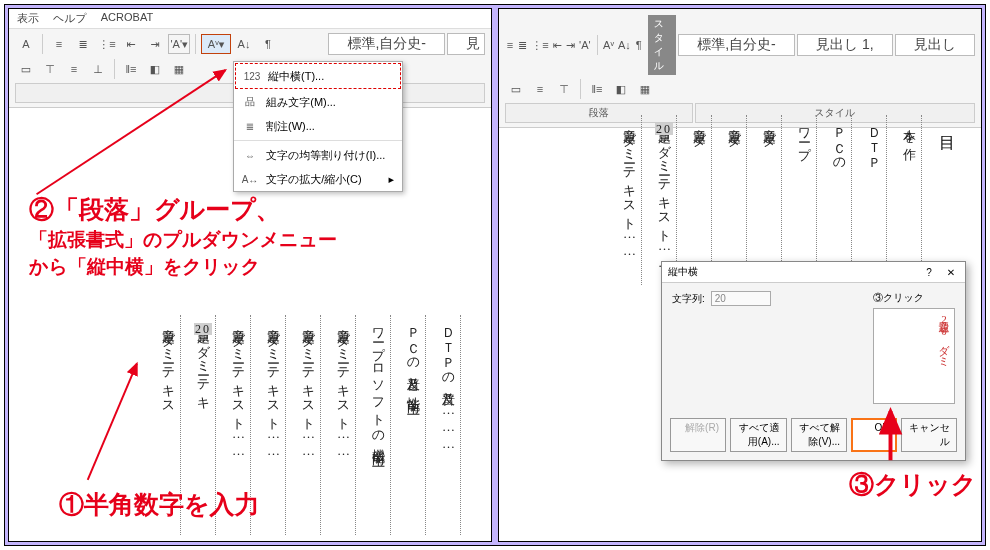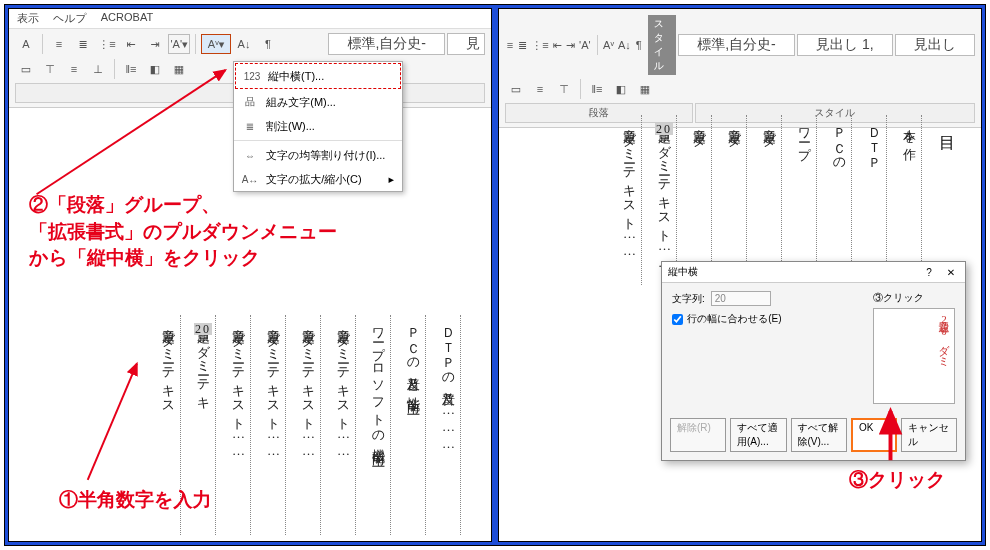--- a/index.html
+++ b/index.html
@@ -12,21 +12,21 @@
     position: relative;
     overflow: hidden;
   }
   .outer-frame {
     position: absolute;
     top: 4px; left: 4px; right: 4px; bottom: 4px;
     border: 1px solid #000;
     display: flex;
     gap: 6px;
     padding: 3px;
-    background: #1d4ed8;
+    background: #c4b5fd;
   }
   .panel {
     flex: 1;
     border: 1px solid #000;
     position: relative;
     background: #fff;
     overflow: hidden;
   }
   
   .menu-bar {
@@ -105,21 +105,21 @@
     position: absolute;
     color: #e6001a;
     font-weight: 700;
     font-size: 19px;
     line-height: 1.4;
     z-index: 60;
     white-space: nowrap;
   }
   .circ-num {
     display: inline-block;
-    font-size: 19px;
+    font-size: 25px;
   }
   
   svg.overlay {
     position: absolute;
     top: 0; left: 0;
     width: 100%; height: 100%;
     pointer-events: none;
     z-index: 55;
   }
   
@@ -217,21 +217,21 @@
     gap:4px;
     padding: 6px 8px 8px;
   }
   .dlg-btn {
     border:1px solid #999;
     background:#f8f8f8;
     padding: 2px 6px;
     font-size:10px;
     cursor:pointer;
     min-width: 56px;
-    text-align:left;
+    text-align:right;
   }
   .dlg-btn.ok { border:2px solid #f97316; background:#fff; min-width:46px;}
   .dlg-btn.disabled { color:#aaa; }
 </style>
 </head>
 <body>
 
 <div class="outer-frame">
 
   <div class="panel">
@@ -389,24 +389,20 @@
           <span>?</span>
           <span>✕</span>
         </div>
       </div>
       <div class="dlg-body">
         <div class="dlg-left">
           <div class="dlg-row">
             <label>文字列:</label>
             <div class="dlg-input">20</div>
           </div>
-          <div class="dlg-check">
-            <input type="checkbox" checked="" style="">
-            <span>行の幅に合わせる(E)</span>
-          </div>
         </div>
         <div>
           <div class="dlg-preview-lbl">③クリック</div>
           <div class="dlg-preview">章題20ダミ</div>
         </div>
       </div>
       <div class="dlg-btns">
         <div class="dlg-btn disabled">解除(R)</div>
         <div class="dlg-btn">すべて適用(A)...</div>
         <div class="dlg-btn">すべて解除(V)...</div>

